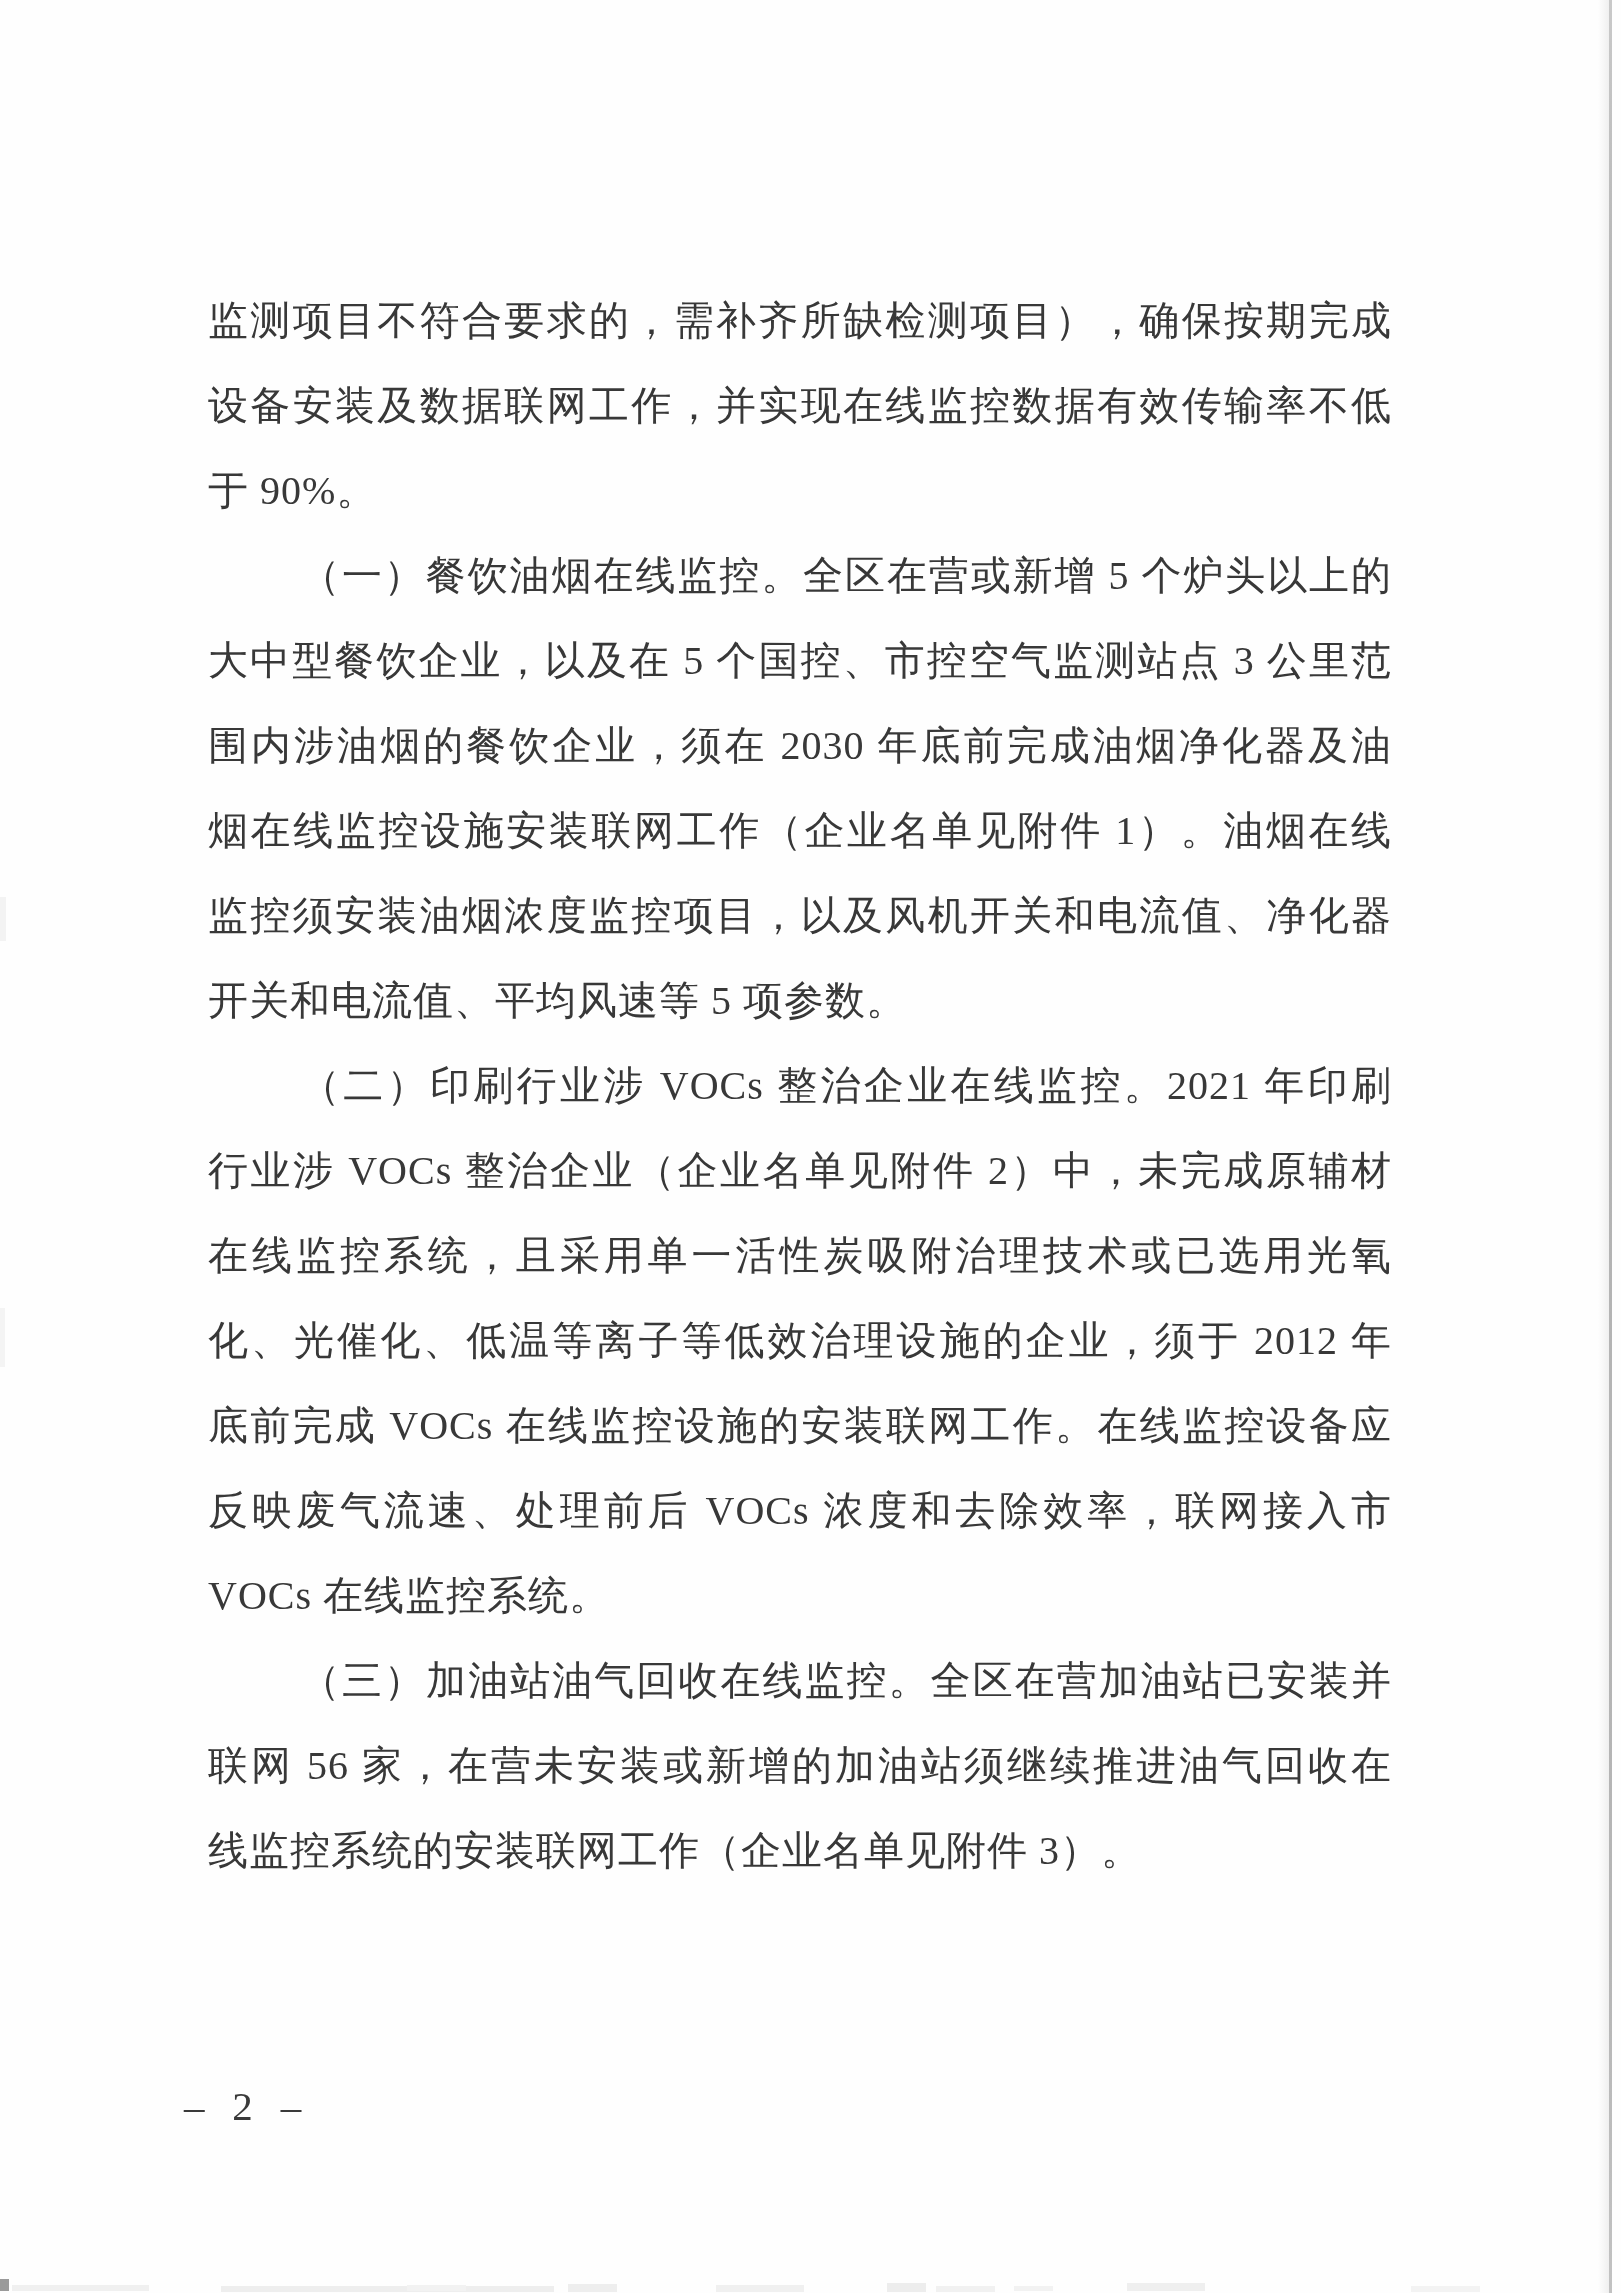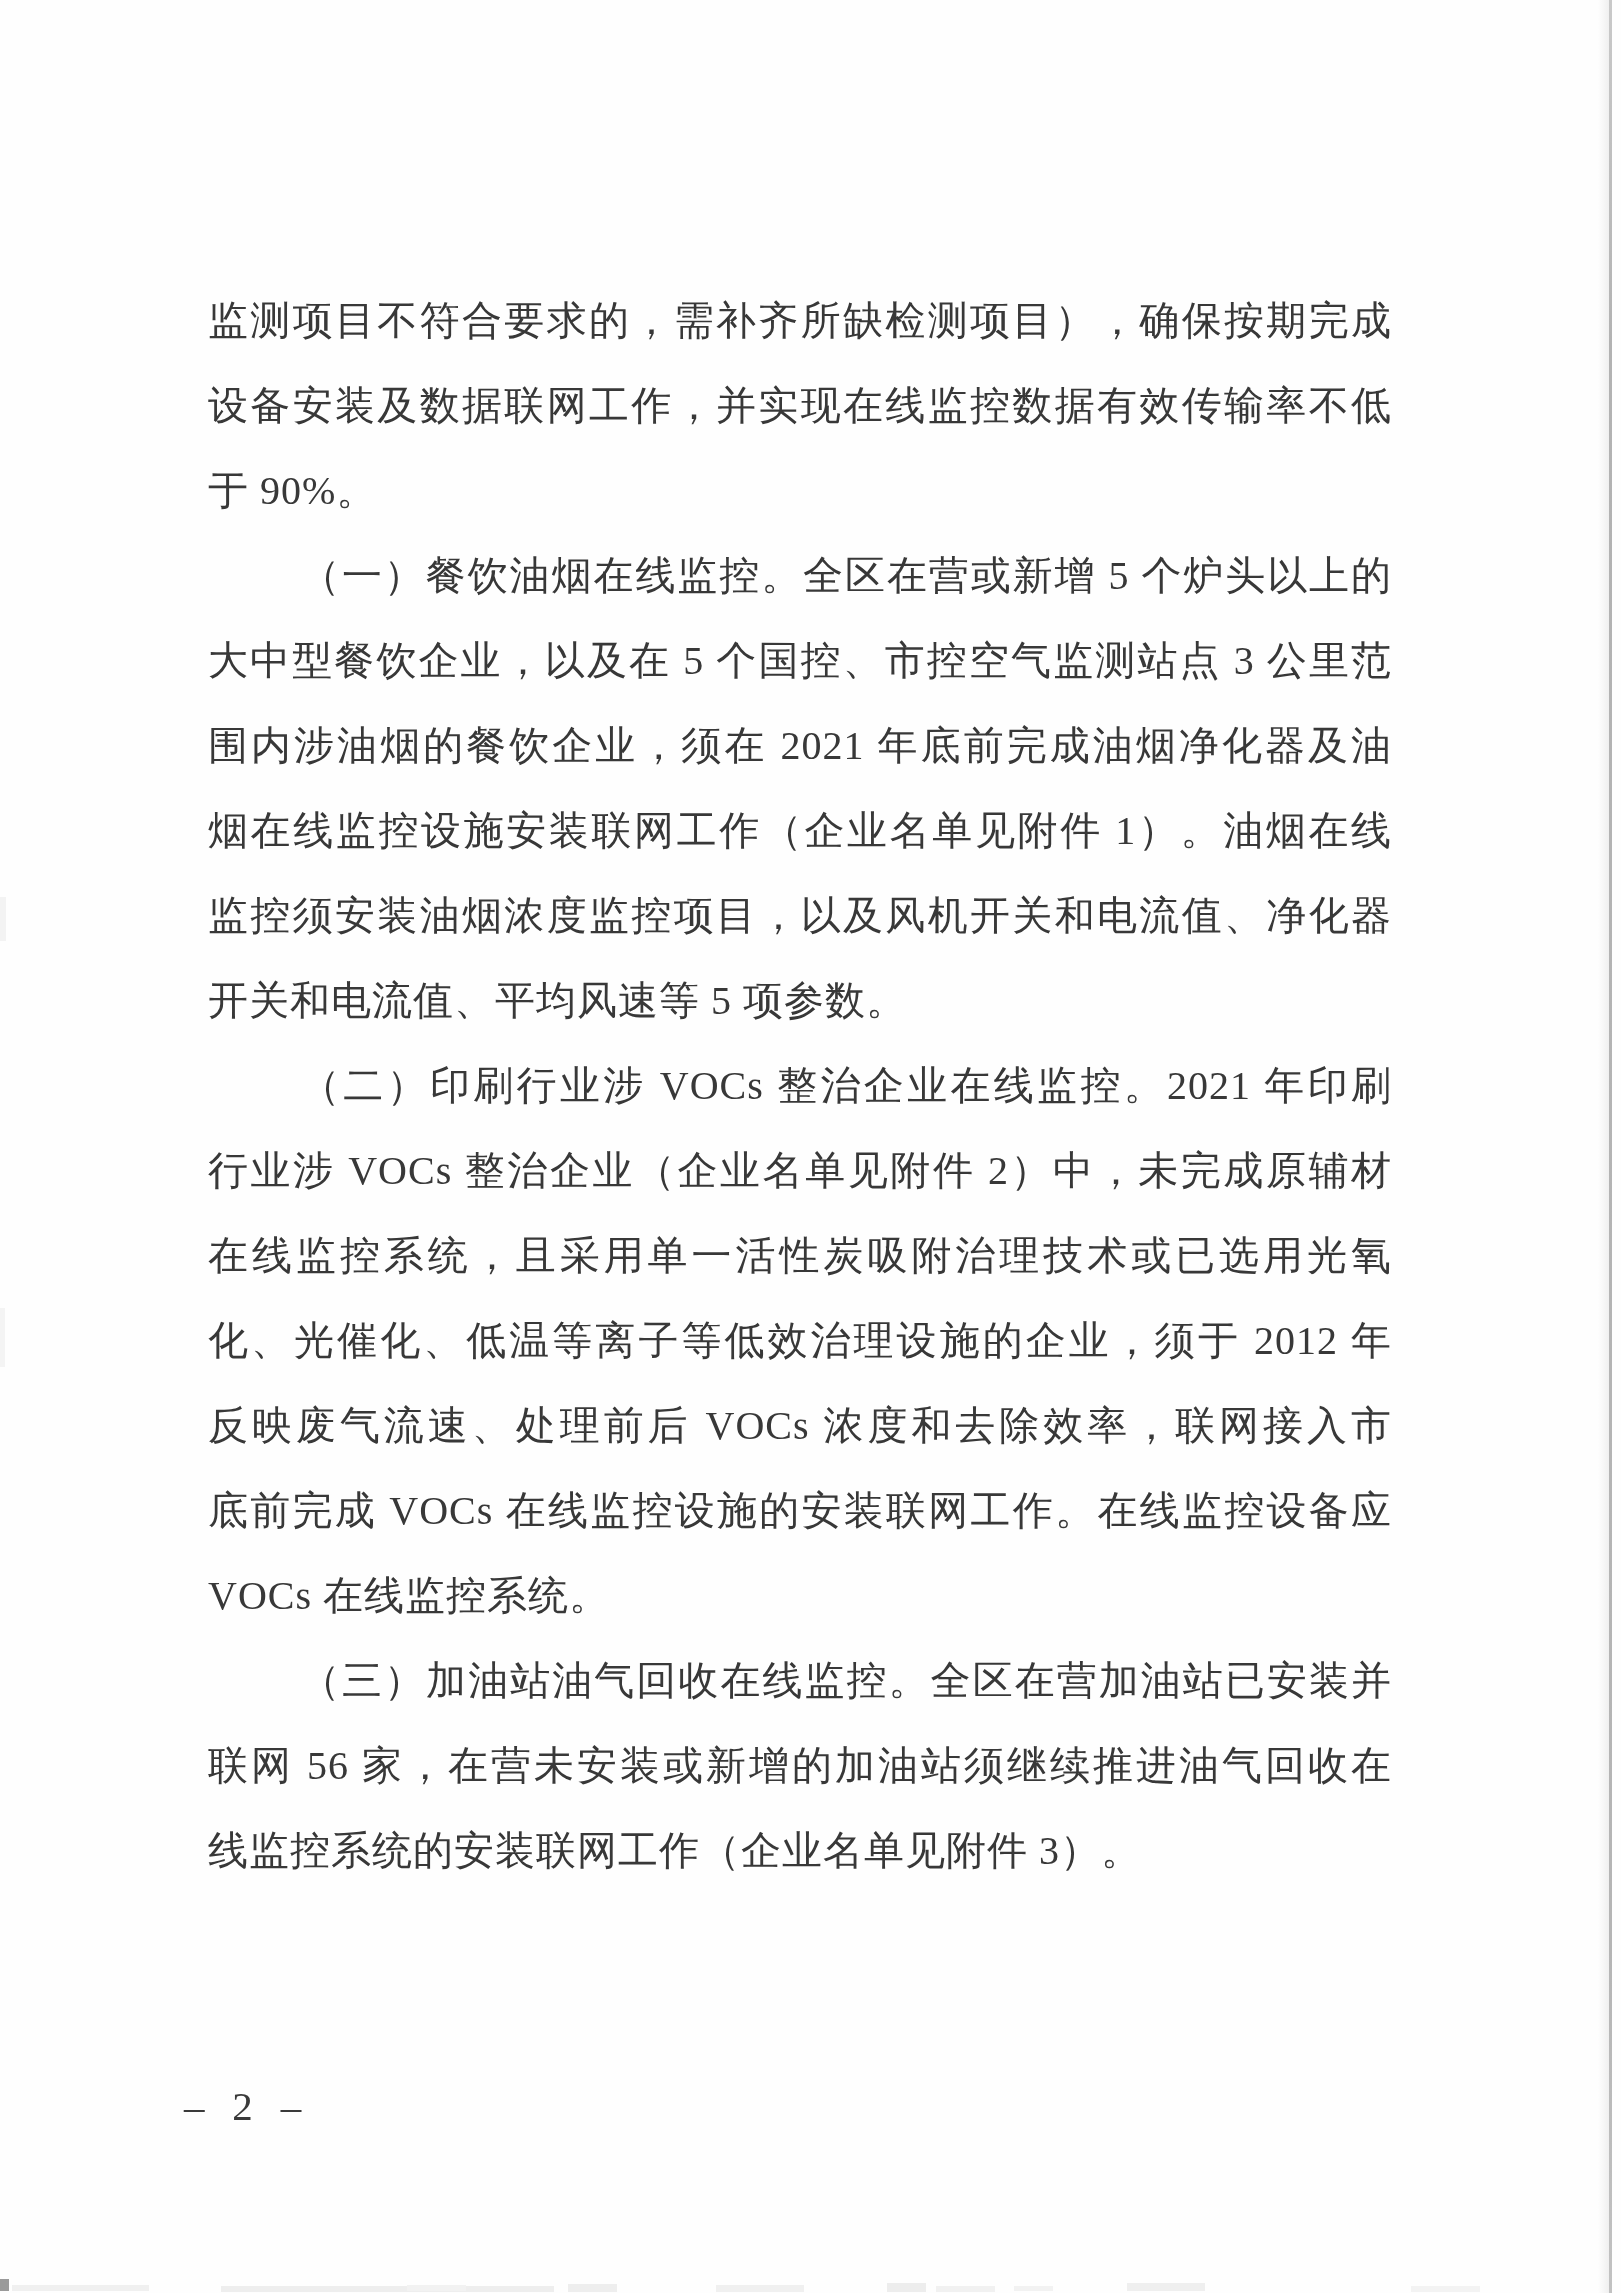--- a/index.html
+++ b/index.html
@@ -72,30 +72,30 @@
 <body>
 
 <div class="page">
 
   <div class="text-block">
       <div class="line">监测项目不符合要求的，需补齐所缺检测项目），确保按期完成</div>
       <div class="line">设备安装及数据联网工作，并实现在线监控数据有效传输率不低</div>
       <div class="line last">于 90%。</div>
       <div class="line indent">（一）餐饮油烟在线监控。全区在营或新增 5 个炉头以上的</div>
       <div class="line">大中型餐饮企业，以及在 5 个国控、市控空气监测站点 3 公里范</div>
-      <div class="line">围内涉油烟的餐饮企业，须在 2021 年底前完成油烟净化器及油</div>
+      <div class="line">围内涉油烟的餐饮企业，须在 2030 年底前完成油烟净化器及油</div>
       <div class="line">烟在线监控设施安装联网工作（企业名单见附件 1）。油烟在线</div>
       <div class="line">监控须安装油烟浓度监控项目，以及风机开关和电流值、净化器</div>
       <div class="line last">开关和电流值、平均风速等 5 项参数。</div>
       <div class="line indent">（二）印刷行业涉 VOCs 整治企业在线监控。2021 年印刷</div>
       <div class="line">行业涉 VOCs 整治企业（企业名单见附件 2）中，未完成原辅材</div>
       <div class="line">在线监控系统，且采用单一活性炭吸附治理技术或已选用光氧</div>
       <div class="line">化、光催化、低温等离子等低效治理设施的企业，须于 2012 年</div>
+      <div class="line">底前完成 VOCs 在线监控设施的安装联网工作。在线监控设备应</div>
       <div class="line">反映废气流速、处理前后 VOCs 浓度和去除效率，联网接入市</div>
-      <div class="line">底前完成 VOCs 在线监控设施的安装联网工作。在线监控设备应</div>
       <div class="line last">VOCs 在线监控系统。</div>
       <div class="line indent">（三）加油站油气回收在线监控。全区在营加油站已安装并</div>
       <div class="line">联网 56 家，在营未安装或新增的加油站须继续推进油气回收在</div>
       <div class="line last">线监控系统的安装联网工作（企业名单见附件 3）。</div>
     </div>
 
   <div class="page-number">– 2 –</div>
 
   <div class="scan-edge-shade"></div>
   <div class="scan-edge-line"></div>

